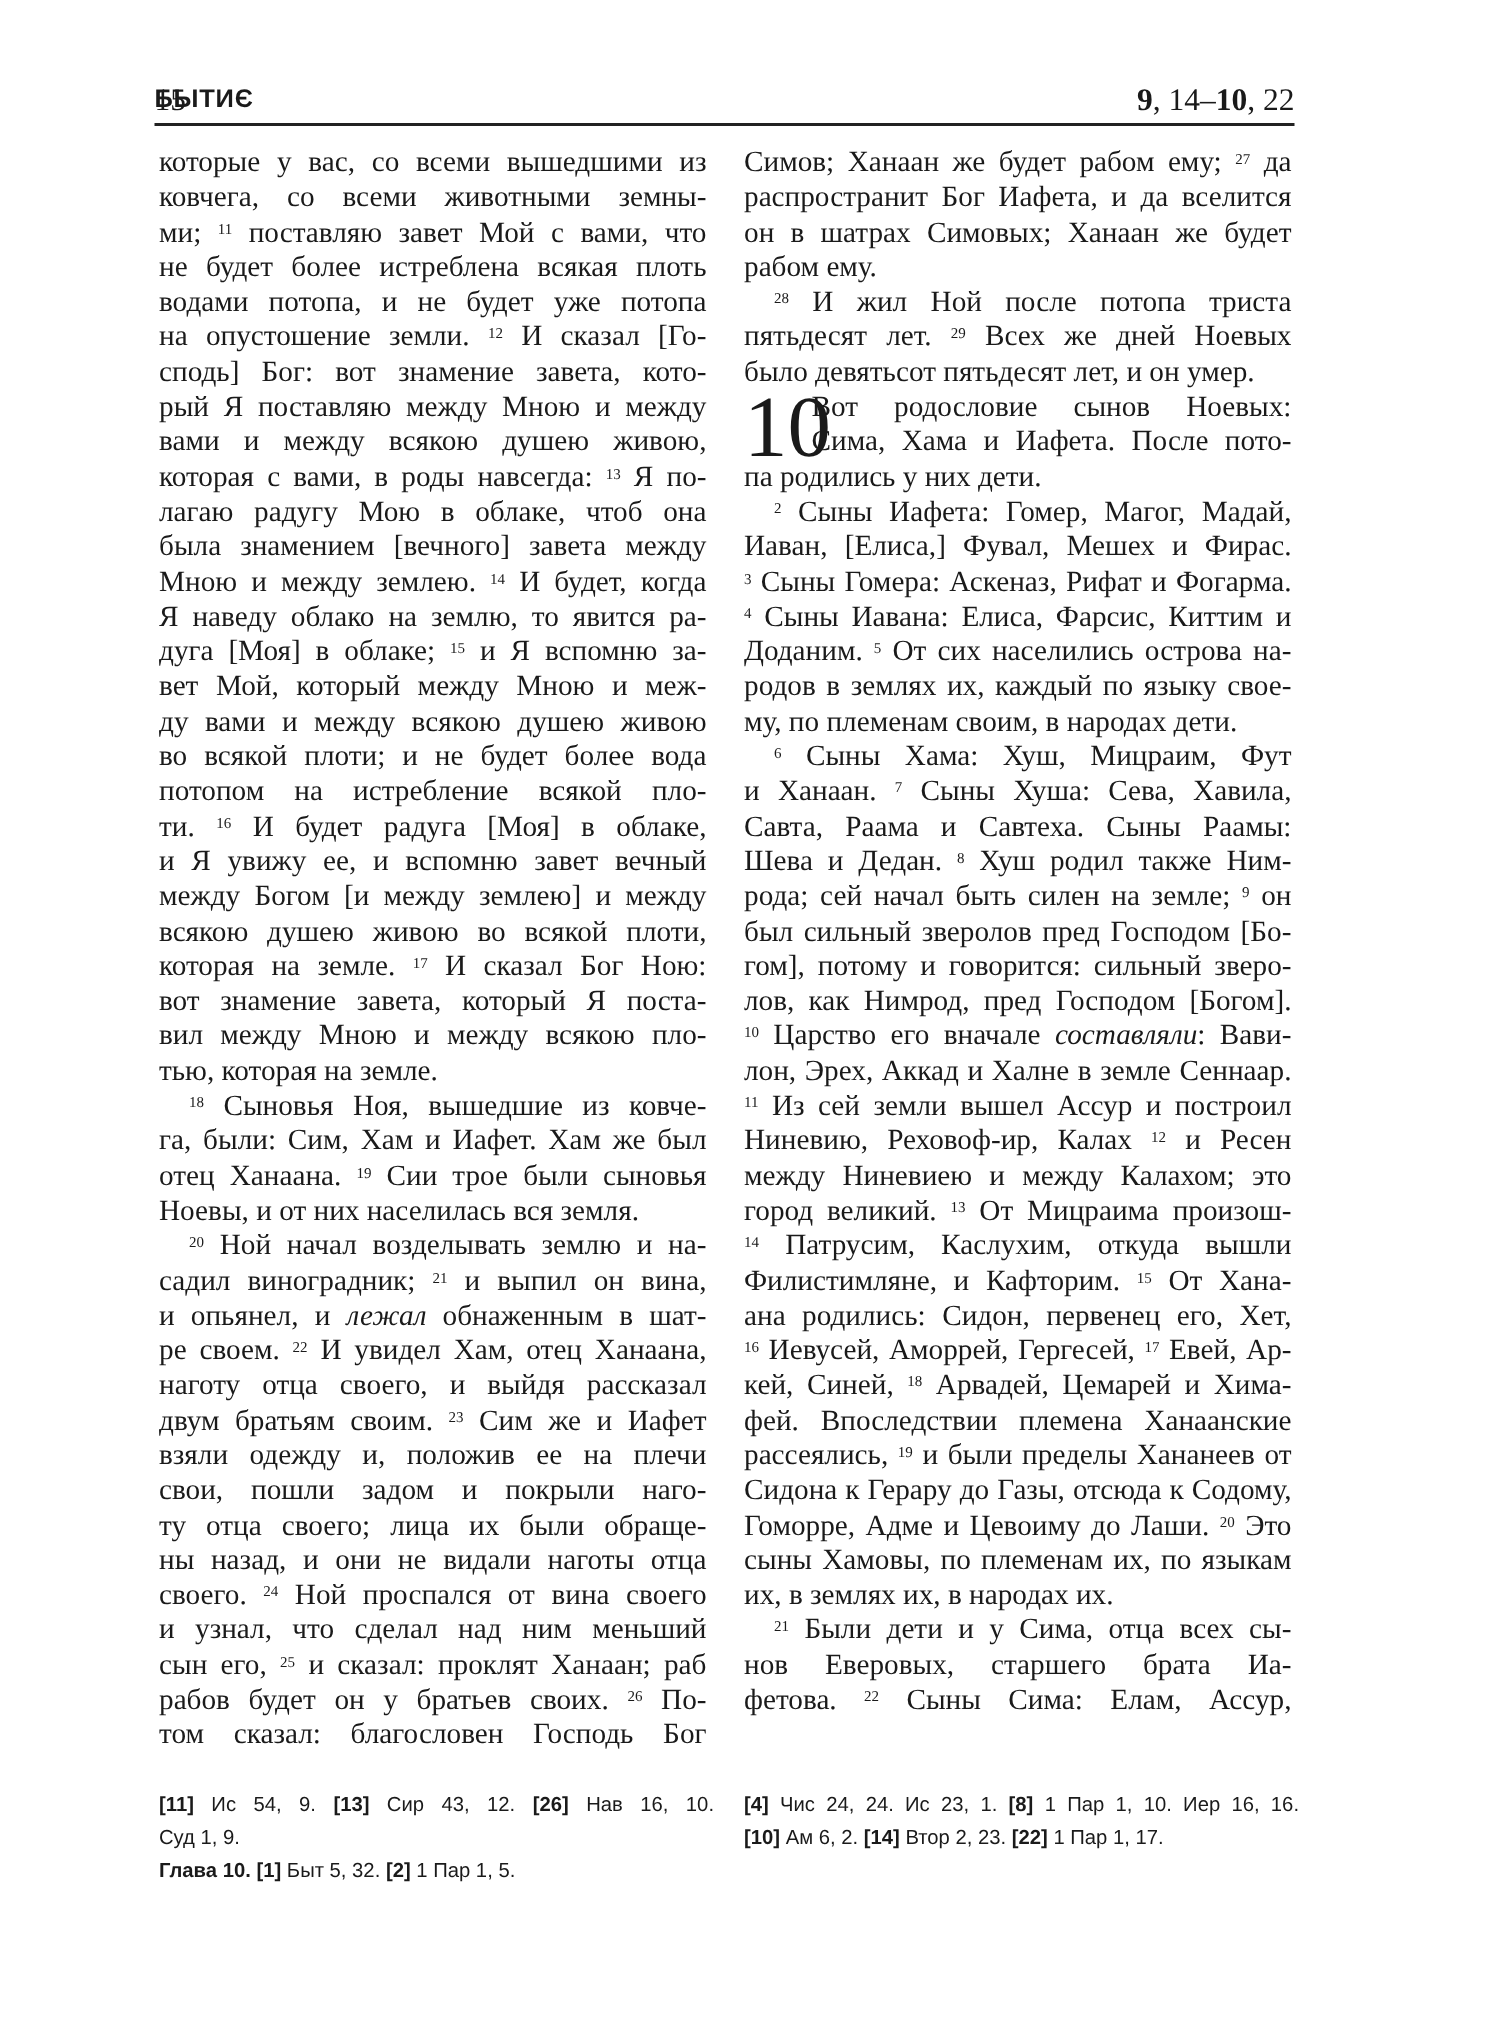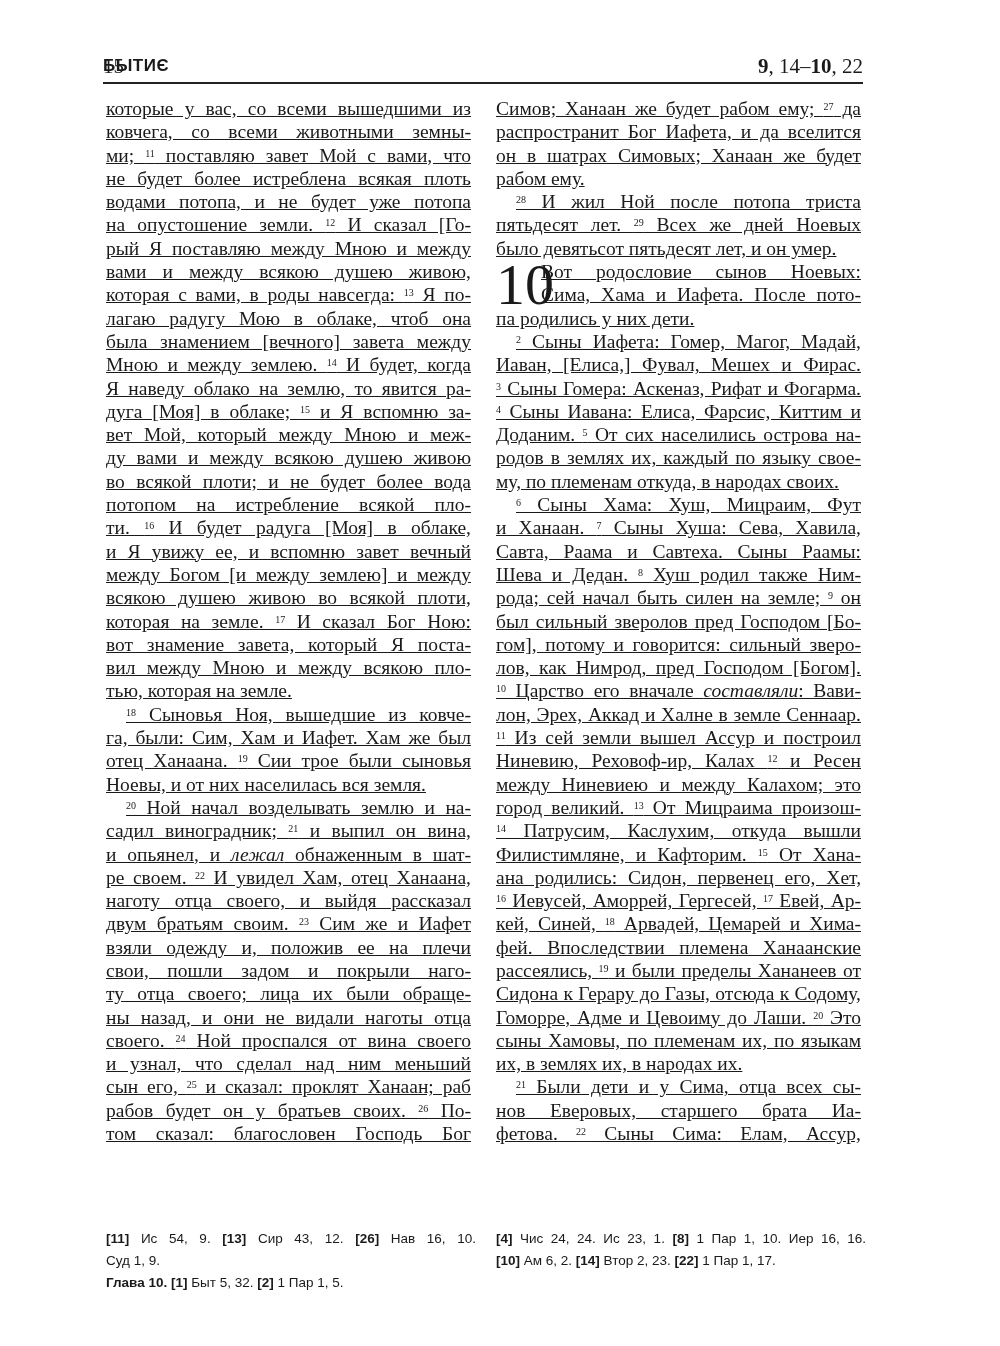--- a/index.html
+++ b/index.html
@@ -3,32 +3,32 @@
 <meta charset="utf-8">
 <style>
   html, body { margin: 0; padding: 0; background: #ffffff; }
   body { width: 1000px; height: 1346px; position: relative; overflow: hidden; color: #1a1a1a; }
   .header { position: absolute; left: 103px; top: 52px; width: 760px; height: 30px; font-family: "Liberation Serif", serif; }
   .pg-num { position: absolute; left: 0; top: 2px; font-size: 21px; }
   .book-title { position: absolute; left: 0; right: 0; top: 4px; font-size: 17px; font-weight: bold; letter-spacing: 0.5px; font-family: "Liberation Sans Narrow","Liberation Sans", sans-serif; }
   .ref { position: absolute; right: 0; top: 2px; font-size: 21px; }
   .ref b { font-weight: bold; }
   .rule { position: absolute; left: 103px; top: 82px; width: 760px; height: 2px; background: #222; }
-  .col { position: absolute; top: 97px; width: 365px; font-family: "Liberation Serif", serif; font-size: 19.5px; line-height: 23.3px; text-decoration: underline; }
+  .col { position: absolute; top: 97px; width: 365px; font-family: "Liberation Serif", serif; font-size: 19.5px; line-height: 23.3px; }
   .col-left { left: 106px; }
   .col-right { left: 496px; }
   .line { display: block; white-space: nowrap; text-align: justify; text-align-last: justify; height: 23.3px; overflow: visible; }
   .line.last { text-align-last: left; }
   .line.indent { padding-left: 20px; }
   sup { font-size: 10px; vertical-align: top; position: relative; top: -2px; }
   i { font-style: italic; }
   .drop-wrap { position: relative; }
   .dropcap { position: absolute; left: 0; top: 2px; font-size: 58px; line-height: 46px; font-family: "Liberation Serif", serif; }
   .drop-line { padding-left: 45px; }
-  .footnotes { position: absolute; top: 1228px; width: 370px; font-family: "Liberation Sans", sans-serif; font-size: 13.5px; line-height: 22px; }
+  .footnotes { position: absolute; top: 1192px; width: 370px; font-family: "Liberation Sans", sans-serif; font-size: 13.5px; line-height: 22px; }
   .fn-left { left: 106px; }
   .fn-right { left: 496px; }
   .fn-line { display: block; white-space: nowrap; }
   .fn-line.just { text-align: justify; text-align-last: justify; }
   .fn-line b { font-weight: bold; text-align: center; }
 </style>
 </head>
 <body>
 
 <div class="header">
@@ -38,20 +38,21 @@
 </div>
 <div class="rule"></div>
 
 <div class="col col-left" id="leftCol">
     <span class="line">которые у вас, со всеми вышедшими из</span>
     <span class="line">ковчега, со всеми животными земны-</span>
     <span class="line">ми; <sup>11</sup> поставляю завет Мой с вами, что</span>
     <span class="line">не будет более истреблена всякая плоть</span>
     <span class="line">водами потопа, и не будет уже потопа</span>
     <span class="line">на опустошение земли. <sup>12</sup> И сказал [Го-</span>
+    <span class="line">сподь] Бог: вот знамение завета, кото-</span>
     <span class="line">рый Я поставляю между Мною и между</span>
     <span class="line">вами и между всякою душею живою,</span>
     <span class="line">которая с вами, в роды навсегда: <sup>13</sup> Я по-</span>
     <span class="line">лагаю радугу Мою в облаке, чтоб она</span>
     <span class="line">была знамением [вечного] завета между</span>
     <span class="line">Мною и между землею. <sup>14</sup> И будет, когда</span>
     <span class="line">Я наведу облако на землю, то явится ра-</span>
     <span class="line">дуга [Моя] в облаке; <sup>15</sup> и Я вспомню за-</span>
     <span class="line">вет Мой, который между Мною и меж-</span>
     <span class="line">ду вами и между всякою душею живою</span>
@@ -102,21 +103,21 @@
     <span class="line drop-line">Сима, Хама и Иафета. После пото-</span>
   </div>
   <div id="rightAfter">
       <span class="line last">па родились у них дети.</span>
       <span class="line indent"><sup>2</sup> Сыны Иафета: Гомер, Магог, Мадай,</span>
       <span class="line">Иаван, [Елиса,] Фувал, Мешех и Фирас.</span>
       <span class="line"><sup>3</sup> Сыны Гомера: Аскеназ, Рифат и Фогарма.</span>
       <span class="line"><sup>4</sup> Сыны Иавана: Елиса, Фарсис, Киттим и</span>
       <span class="line">Доданим. <sup>5</sup> От сих населились острова на-</span>
       <span class="line">родов в землях их, каждый по языку свое-</span>
-      <span class="line last">му, по племенам откуда, в народах своих.</span>
+      <span class="line last">му, по племенам своим, в народах дети.</span>
       <span class="line indent"><sup>6</sup> Сыны Хама: Хуш, Мицраим, Фут</span>
       <span class="line">и Ханаан. <sup>7</sup> Сыны Хуша: Сева, Хавила,</span>
       <span class="line">Савта, Раама и Савтеха. Сыны Раамы:</span>
       <span class="line">Шева и Дедан. <sup>8</sup> Хуш родил также Ним-</span>
       <span class="line">рода; сей начал быть силен на земле; <sup>9</sup> он</span>
       <span class="line">был сильный зверолов пред Господом [Бо-</span>
       <span class="line">гом], потому и говорится: сильный зверо-</span>
       <span class="line">лов, как Нимрод, пред Господом [Богом].</span>
       <span class="line"><sup>10</sup> Царство его вначале <i>составляли</i>: Вави-</span>
       <span class="line">лон, Эрех, Аккад и Халне в земле Сеннаар.</span>

